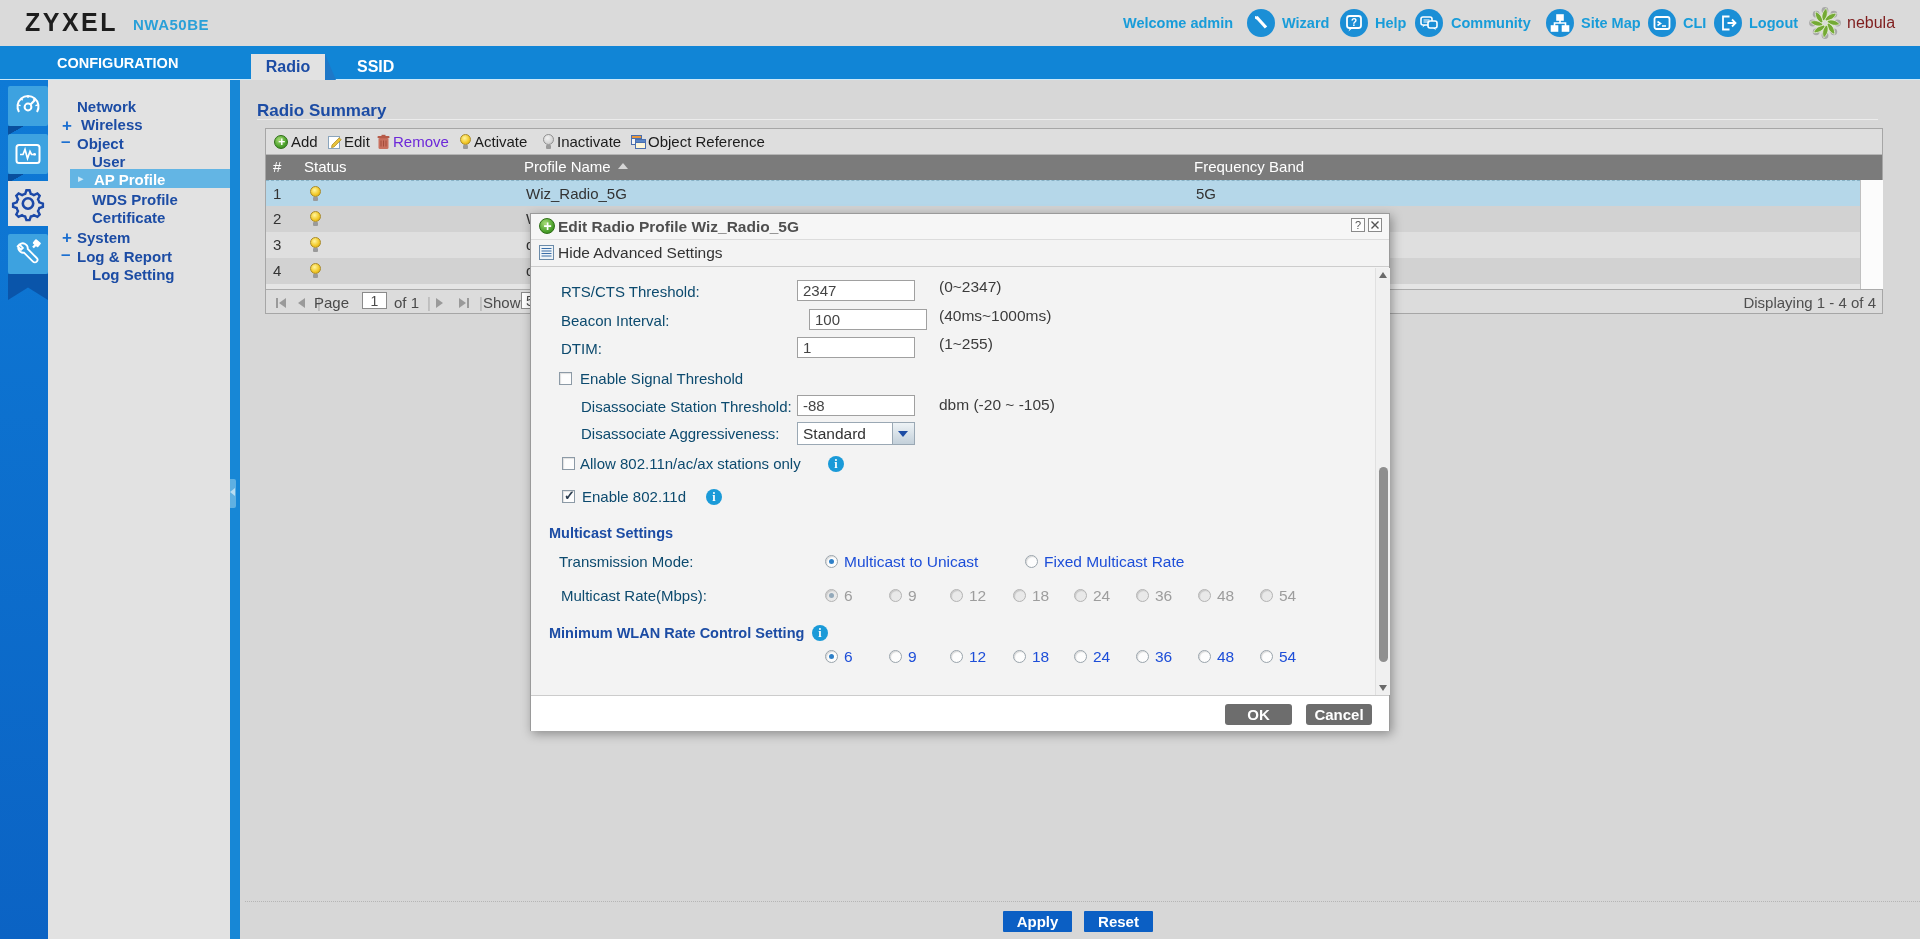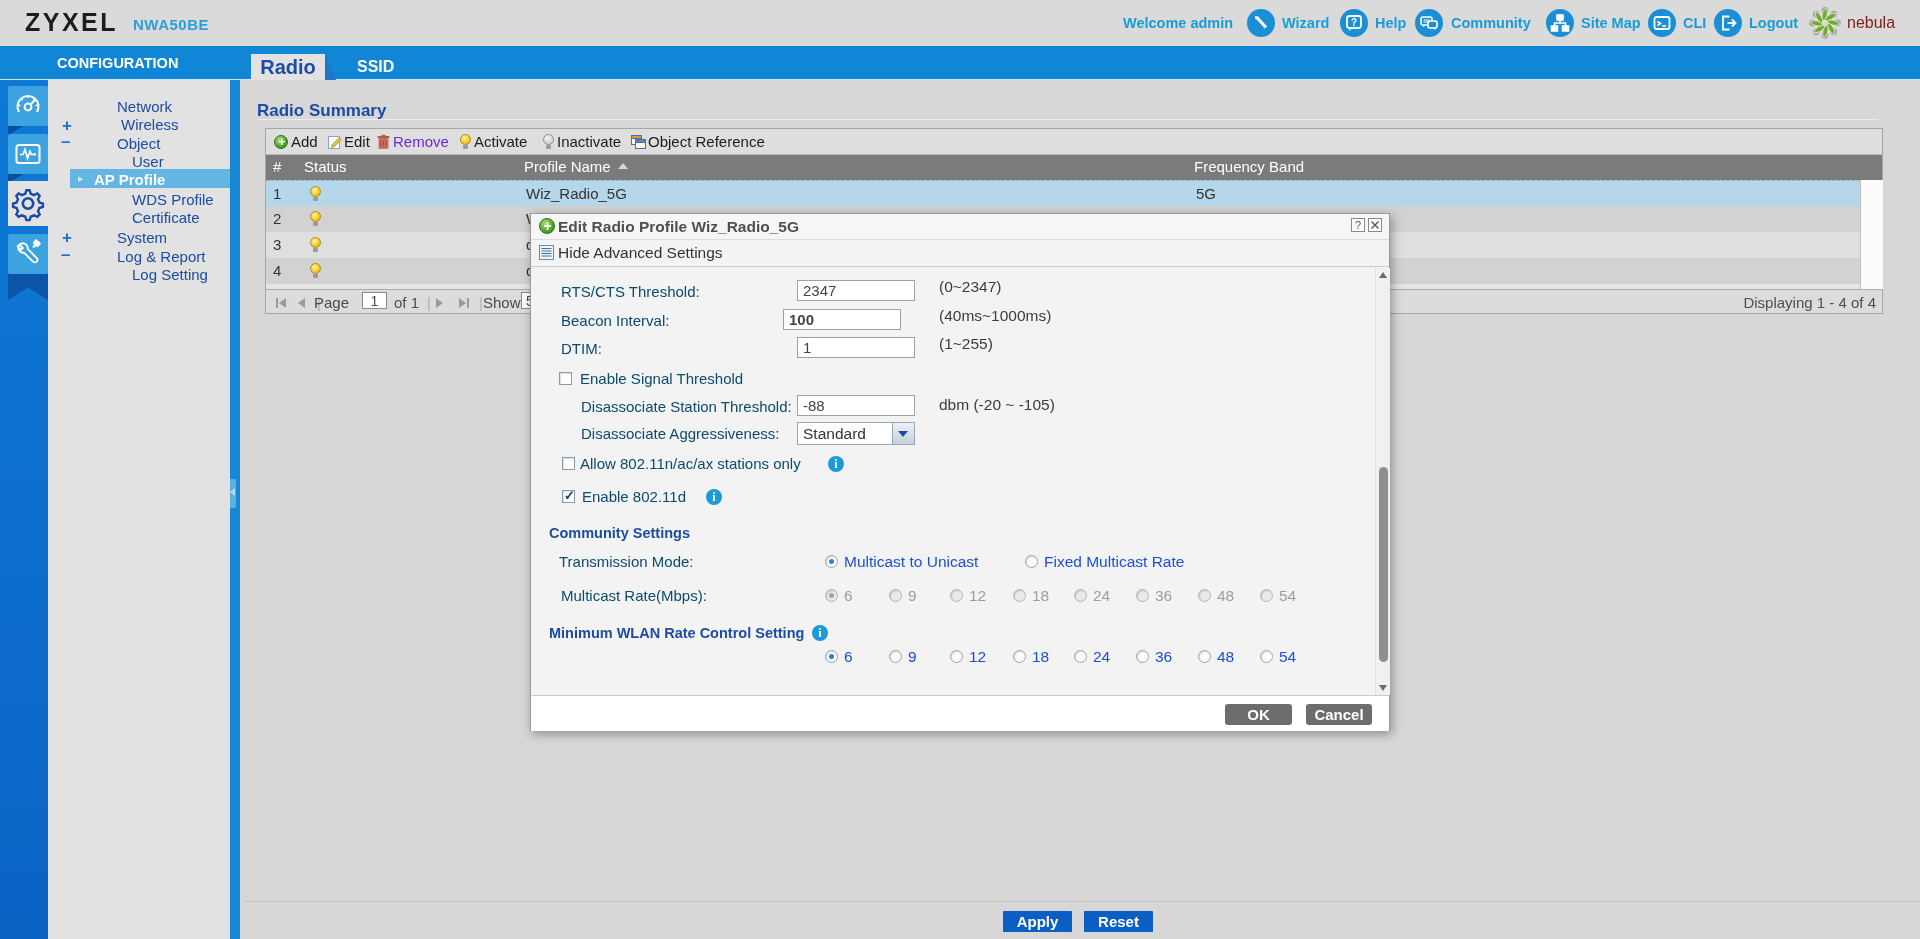--- a/index.html
+++ b/index.html
@@ -10,34 +10,34 @@
 #topbar { position:absolute; left:0; top:0; width:1920px; height:46px; background:#dadada; }
 .zyxel { position:absolute; left:25px; top:8px; font-size:25px; font-weight:bold; letter-spacing:2.5px; color:#1d1d1d; }
 .model { position:absolute; left:133px; top:16px; font-size:15px; font-weight:bold; color:#2aa0d8; letter-spacing:0.5px; }
 .toplink { position:absolute; top:0; height:46px; line-height:46px; font-size:14.5px; color:#189cd9; font-weight:bold; }
 .cir { position:absolute; top:9px; width:28px; height:28px; border-radius:50%; background:#1b8fd6; }
 .cir svg { position:absolute; left:0; top:0; }
 
 
 #bluebar { position:absolute; left:0; top:46px; width:1920px; height:34px; background:#1185d6; border-bottom:1px solid #cde9f8; }
 .configttl { position:absolute; left:57px; top:0; height:34px; line-height:34px; color:#fff; font-weight:bold; font-size:14.5px; letter-spacing:0px; }
-#tabradio { position:absolute; left:251px; top:8px; width:74px; height:26px; background:#e2e2e2; color:#1c4ca4; font-weight:bold; font-size:20px; text-align:center; line-height:26px; }
+#tabradio { position:absolute; left:251px; top:8px; width:74px; height:26px; background:#e2e2e2; color:#1c4ca4; font-weight:bold; font-size:16px; text-align:center; line-height:26px; }
 #tabslant { position:absolute; left:325px; top:8px; width:0; height:0; border-bottom:26px solid #1e78c8; border-right:11px solid transparent; }
 #tabssid { position:absolute; left:357px; top:8px; height:26px; line-height:26px; color:#fff; font-weight:bold; font-size:16px; }
 
 
 #rail { position:absolute; left:0; top:80px; width:48px; height:859px; background:linear-gradient(180deg,#0e7ad6,#0b63c4); }
 .tile { position:absolute; left:8px; width:40px; height:40px; background:#3da2e0; border-radius:2px; }
 .wedge { position:absolute; left:8px; width:16px; height:9px; background:linear-gradient(to bottom right,#084f9e 49%,transparent 51%); }
 #fold { position:absolute; left:8px; top:194px; width:40px; height:26px; background:#0a55aa; clip-path:polygon(0 0, 100% 0, 100% 100%, 50% 52%, 0 100%); }
 #tileactive { position:absolute; left:8px; top:101px; width:40px; height:45px; background:#e2e2e2; }
 
 
 #panel { position:absolute; left:48px; top:80px; width:182px; height:859px; background:#e2e2e2; }
-.mi { position:absolute; font-size:15px; font-weight:normal; color:#1c4ca4; white-space:nowrap;margin-left:40px; }
+.mi { position:absolute; font-size:15px; font-weight:bold; color:#1c4ca4; white-space:nowrap; }
 .pm { position:absolute; font-size:17px; font-weight:bold; color:#1b6fd0; }
 #hl { position:absolute; left:22px; top:89px; width:160px; height:19px; background:#63b5e4; }
 #hl span { position:absolute; left:24px; top:2px; color:#fff; font-size:15px; font-weight:bold; }
 #hl i { position:absolute; left:8px; top:3px; font-style:normal; color:#cfe9f7; font-size:11px; }
 
 
 #strip { position:absolute; left:230px; top:80px; width:12px; height:859px; background:#1787d6; }
 #handle { position:absolute; left:230px; top:479px; width:6px; height:29px; background:#5fb0e2; border-radius:0 2px 2px 0; }
 
 
@@ -386,21 +386,21 @@
         <path d="M2.5 3.5 h10 M2.5 6 h10 M2.5 8.5 h10 M2.5 11 h10" stroke="#3a6ea8" stroke-width="1.2"></path>
       </svg>
     <span>Hide Advanced Settings</span>
   </div>
 
   <div class="flabel" style="left:30px;top:69px;">RTS/CTS Threshold:</div>
   <div class="finput" style="left:266px;top:66px;">2347</div>
   <div class="fhint" style="left:408px;top:64px;">(0~2347)</div>
 
   <div class="flabel" style="left:30px;top:98px;">Beacon Interval:</div>
-  <div class="finput" style="left:252px;top:95px;font-weight:bold;">100</div>
+  <div class="finput" style="left:278px;top:95px;">100</div>
   <div class="fhint" style="left:408px;top:93px;">(40ms~1000ms)</div>
 
   <div class="flabel" style="left:30px;top:126px;">DTIM:</div>
   <div class="finput" style="left:266px;top:123px;">1</div>
   <div class="fhint" style="left:408px;top:121px;">(1~255)</div>
 
   <div class="cb" style="left:28px;top:158px;"></div>
   <div class="flabel" style="left:49px;top:156px;">Enable Signal Threshold</div>
 
   <div class="flabel" style="left:50px;top:184px;">Disassociate Station Threshold:</div>
@@ -416,21 +416,21 @@
   <div class="cb" style="left:31px;top:243px;"></div>
   <div class="flabel" style="left:49px;top:241px;">Allow 802.11n/ac/ax stations only</div>
   <div class="info" style="left:297px;top:242px;">i</div>
 
   <div class="cb" style="left:31px;top:276px;">
       <i>✓</i>
     </div>
   <div class="flabel" style="left:51px;top:274px;">Enable 802.11d</div>
   <div class="info" style="left:175px;top:275px;">i</div>
 
-  <div class="bluehead" style="left:18px;top:311px;">Community Settings</div>
+  <div class="bluehead" style="left:18px;top:311px;">Multicast Settings</div>
 
   <div class="flabel" style="left:28px;top:339px;">Transmission Mode:</div>
   <div class="radio" style="left:294px;top:341px;">
       <i></i>
     </div>
   <div class="rlabel" style="left:313px;top:339px;">Multicast to Unicast</div>
   <div class="radio" style="left:494px;top:341px;"></div>
   <div class="rlabel" style="left:513px;top:339px;">Fixed Multicast Rate</div>
 
   <div class="flabel" style="left:30px;top:373px;">Multicast Rate(Mbps):</div>

